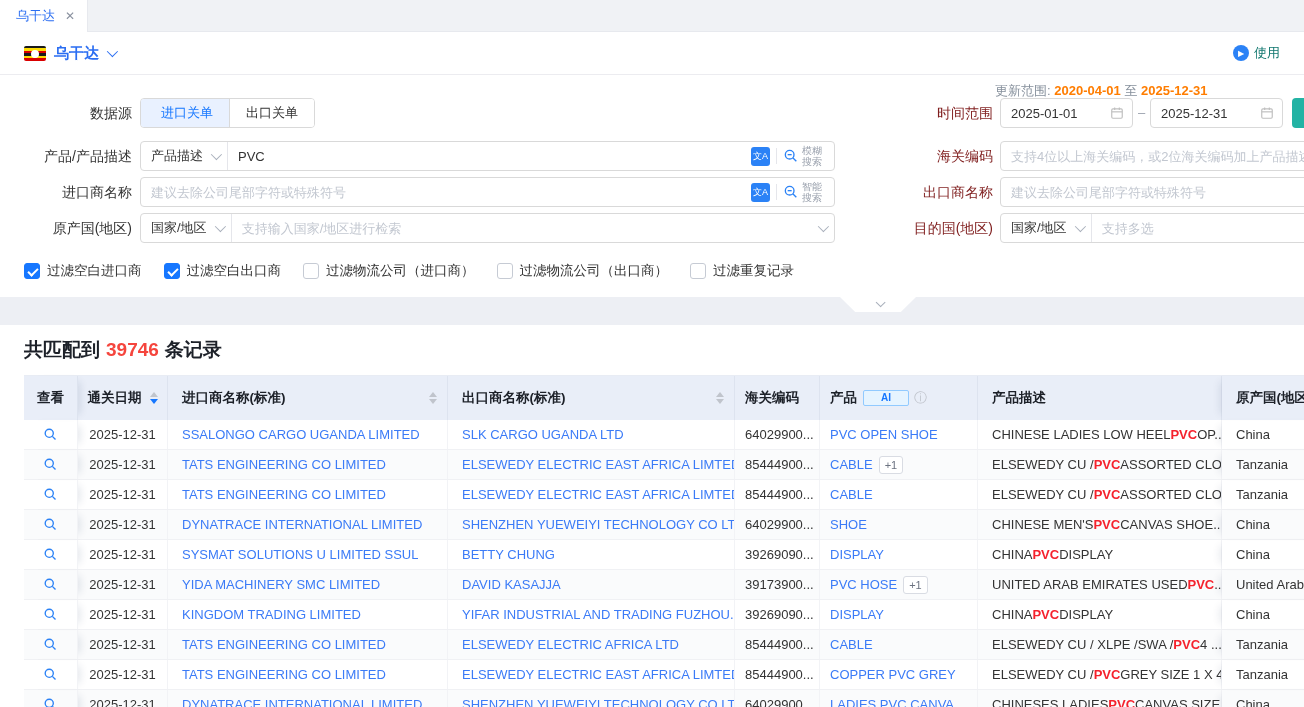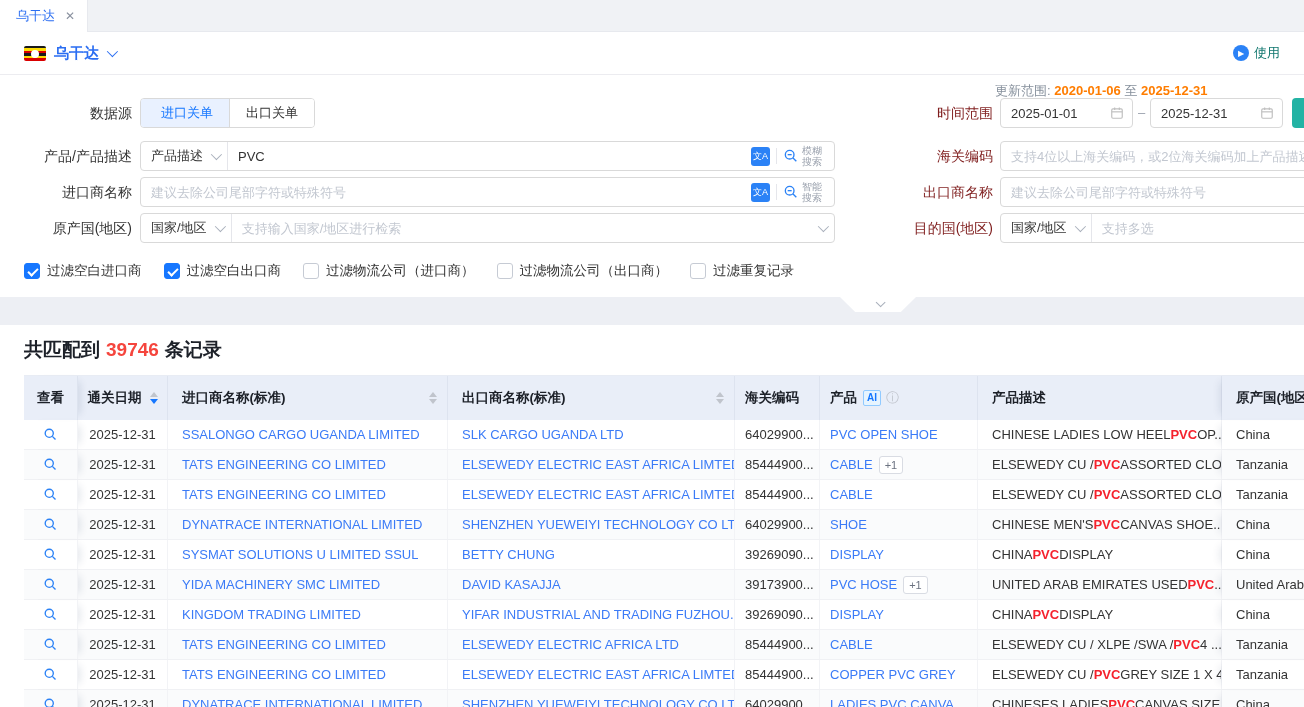--- a/index.html
+++ b/index.html
@@ -99,21 +99,21 @@
   .lnk { color:#3b7bf7; text-decoration:none; overflow:hidden; white-space:nowrap; cursor:pointer; }
   .hl { color:#f5222d; font-weight:bold; }
   .plus { border:1px solid #d9dce3; border-radius:3px; color:#6b7280; font-size:11px;
     padding:0 5px; line-height:16px; background:#fff; }
   .sort { display:inline-flex; flex-direction:column; gap:2px; margin-left:8px; }
   .car { width:0; height:0; border-left:4px solid transparent; border-right:4px solid transparent; }
   .car.up { border-bottom:5px solid #c0c4cc; }
   .car.dn { border-top:5px solid #c0c4cc; }
   .car.dn.active { border-top-color:#1677ff; }
   .ai-badge { border:1px solid #91caff; background:#e6f4ff; color:#1677ff; font-size:10px;
-    font-weight:bold; border-radius:2px; padding:0 3px; line-height:14px; margin-left:6px; }
+    font-weight:bold; border-radius:2px; padding:0 17px; line-height:14px; margin-left:6px; }
   .info-ic { color:#c0c4cc; font-size:13px; margin-left:5px; font-weight:normal; }
   .mag { flex:none; }
 </style>
 </head>
 <body>
 
 <div class="page">
 
   <div class="tabbar">
     <div class="tab">
@@ -128,21 +128,21 @@
     <span class="chev blue" style="margin-left:8px"></span>
     <div class="chead-right">
       <span class="help-circ">▶</span>
       <span class="help-text">使用</span>
     </div>
   </div>
 
   <div class="form">
     <div class="abs upd">
       <span>更新范围:</span>
-      <b>2020-01-06</b>
+      <b>2020-04-01</b>
       <span>至</span>
       <b>2025-12-31</b>
     </div>
 
     <div class="abs flabel" style="top:23px;left:0">数据源</div>
     <div class="abs seg" style="top:23px;left:140px">
       <span class="seg-btn active">进口关单</span>
       <span class="seg-btn">出口关单</span>
     </div>
     <div class="abs rlabel" style="top:23px">时间范围</div>

